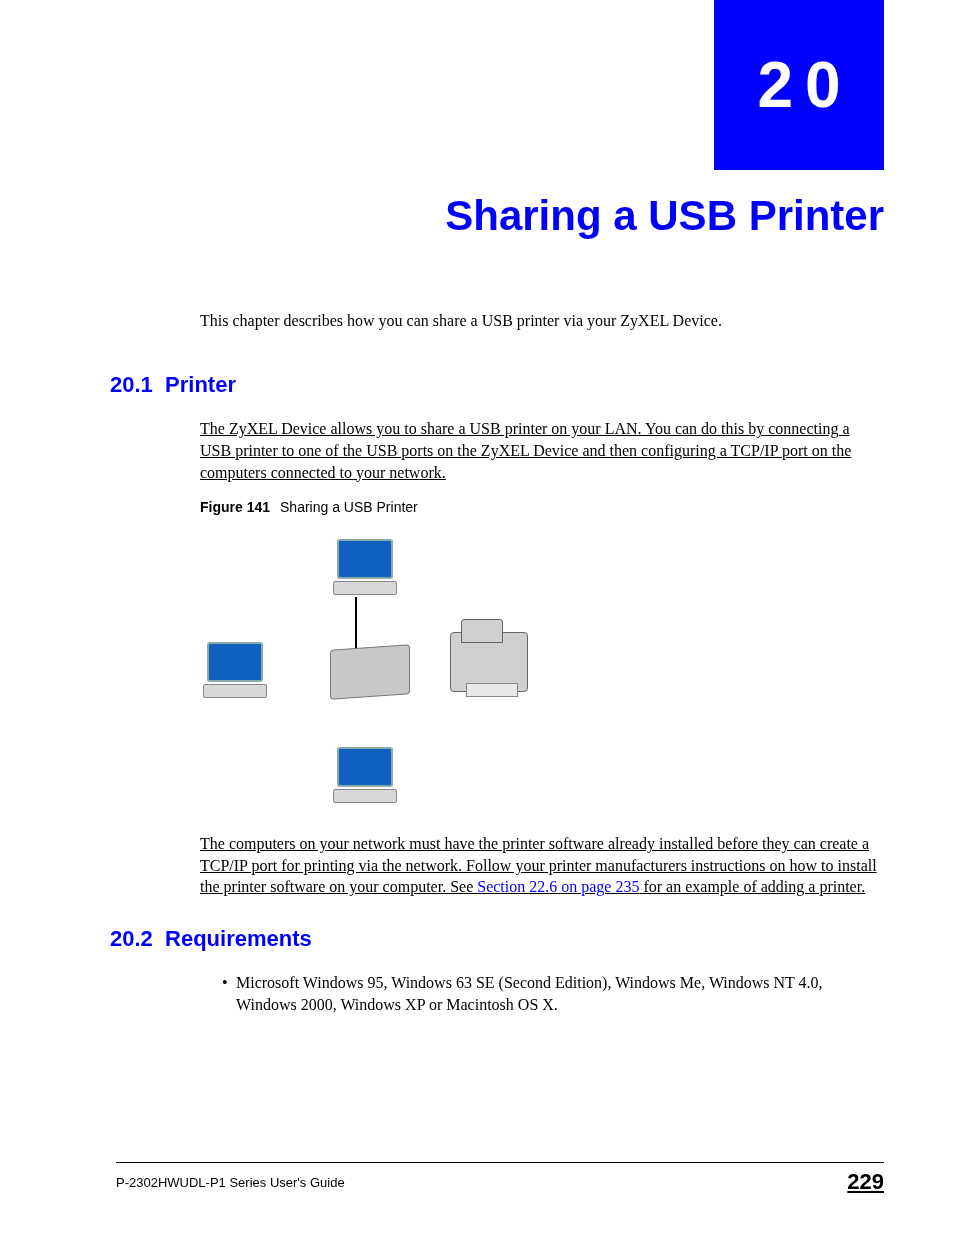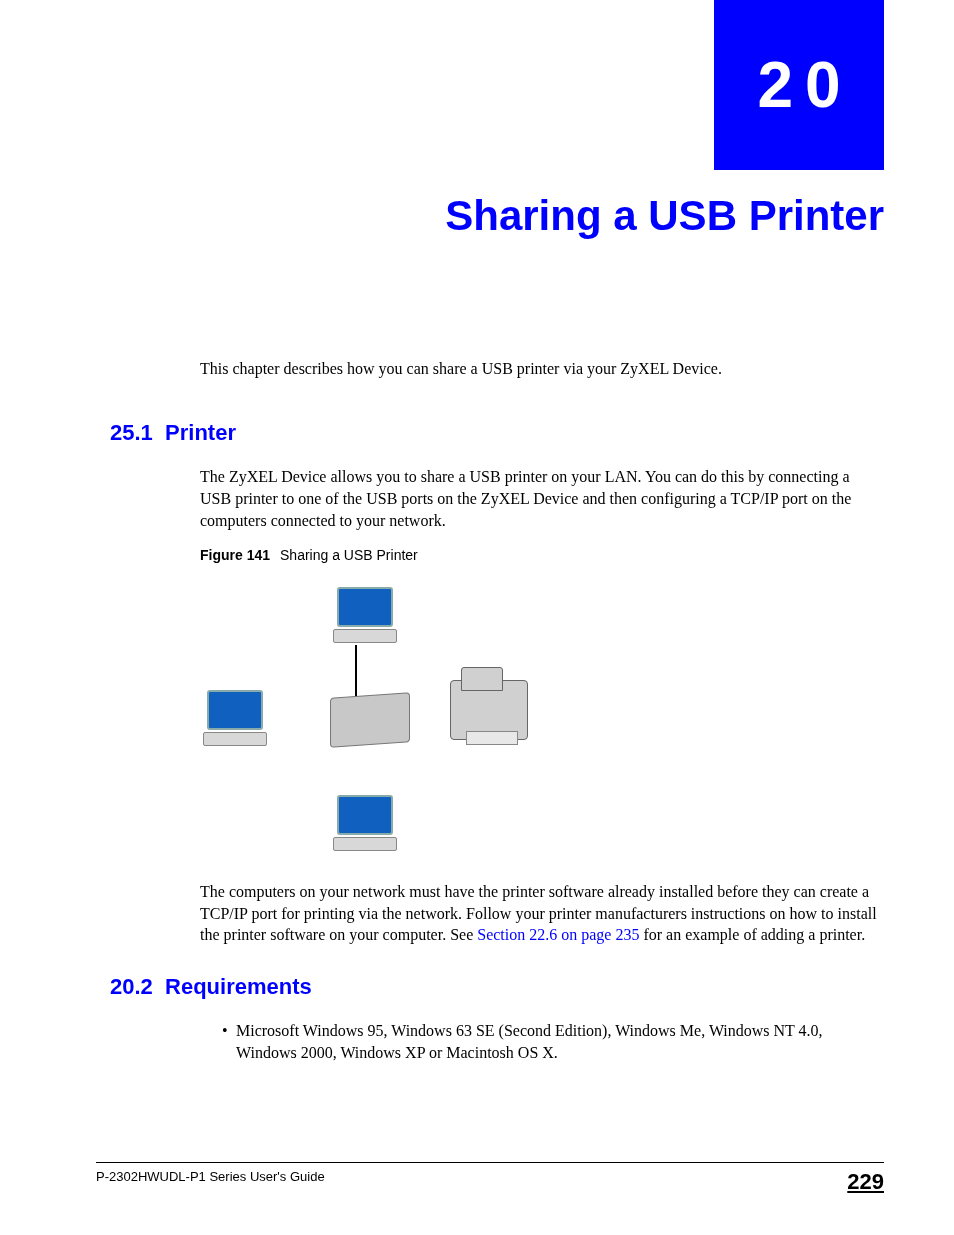--- a/index.html
+++ b/index.html
@@ -57,34 +57,34 @@
       position: absolute;
       top: 310px;
       left: 110px;
       right: 70px;
     }
     .intro {
       margin-left: 90px;
       font-size: 16px;
       line-height: 1.4;
       margin-bottom: 40px;
-      margin-top: 48px;
     }
     .section-heading {
       font-family: Arial, Helvetica, sans-serif;
       font-weight: bold;
       font-size: 22px;
       color: #0000ff;
       margin-bottom: 20px;
     }
     .body-text {
       margin-left: 90px;
       font-size: 16px;
       line-height: 1.35;
       margin-bottom: 16px;
+      text-decoration: underline;
     }
     .figure-caption {
       margin-left: 90px;
       font-family: Arial, Helvetica, sans-serif;
       font-size: 14px;
       margin-bottom: 22px;
     }
     .figure-caption .fig-label { font-weight: bold; }
     .figure-caption .fig-title { margin-left: 10px; }
     .figure-box {
@@ -181,27 +181,27 @@
     }
     .bullet-item::before {
       content: "•";
       position: absolute;
       left: 0;
       top: 0;
     }
     .footer {
       position: absolute;
       bottom: 40px;
-      left: 96px;
+      left: 116px;
       right: 70px;
       border-top: 1px solid #000;
       padding-top: 6px;
       display: flex;
       justify-content: space-between;
-      align-items: flex-start;
+      align-items: center;
     }
     .footer-guide {
       font-family: Arial, Helvetica, sans-serif;
       font-size: 13px;
     }
     .footer-page {
       font-family: Arial, Helvetica, sans-serif;
       font-weight: bold;
       font-size: 22px;
       text-decoration: underline;
@@ -218,21 +218,21 @@
     <span>20</span>
   </div>
 
   <div class="chapter-title">Sharing a USB Printer</div>
 
   <div class="content">
 
     <p class="intro">This chapter describes how you can share a USB printer via your ZyXEL Device.</p>
 
     <h2 class="section-heading">
-      <span>25.1</span>&nbsp;&nbsp;<span>Printer</span>
+      <span>20.1</span>&nbsp;&nbsp;<span>Printer</span>
     </h2>
 
     <p class="body-text">The ZyXEL Device allows you to share a USB printer on your LAN. You can do this by connecting a USB printer to one of the USB ports on the ZyXEL Device and then configuring a TCP/IP port on the computers connected to your network.</p>
 
     <div class="figure-caption">
       <span class="fig-label">Figure 141</span><span class="fig-title">Sharing a USB Printer</span>
     </div>
 
     <div class="figure-box">
       <div class="computer c1">

